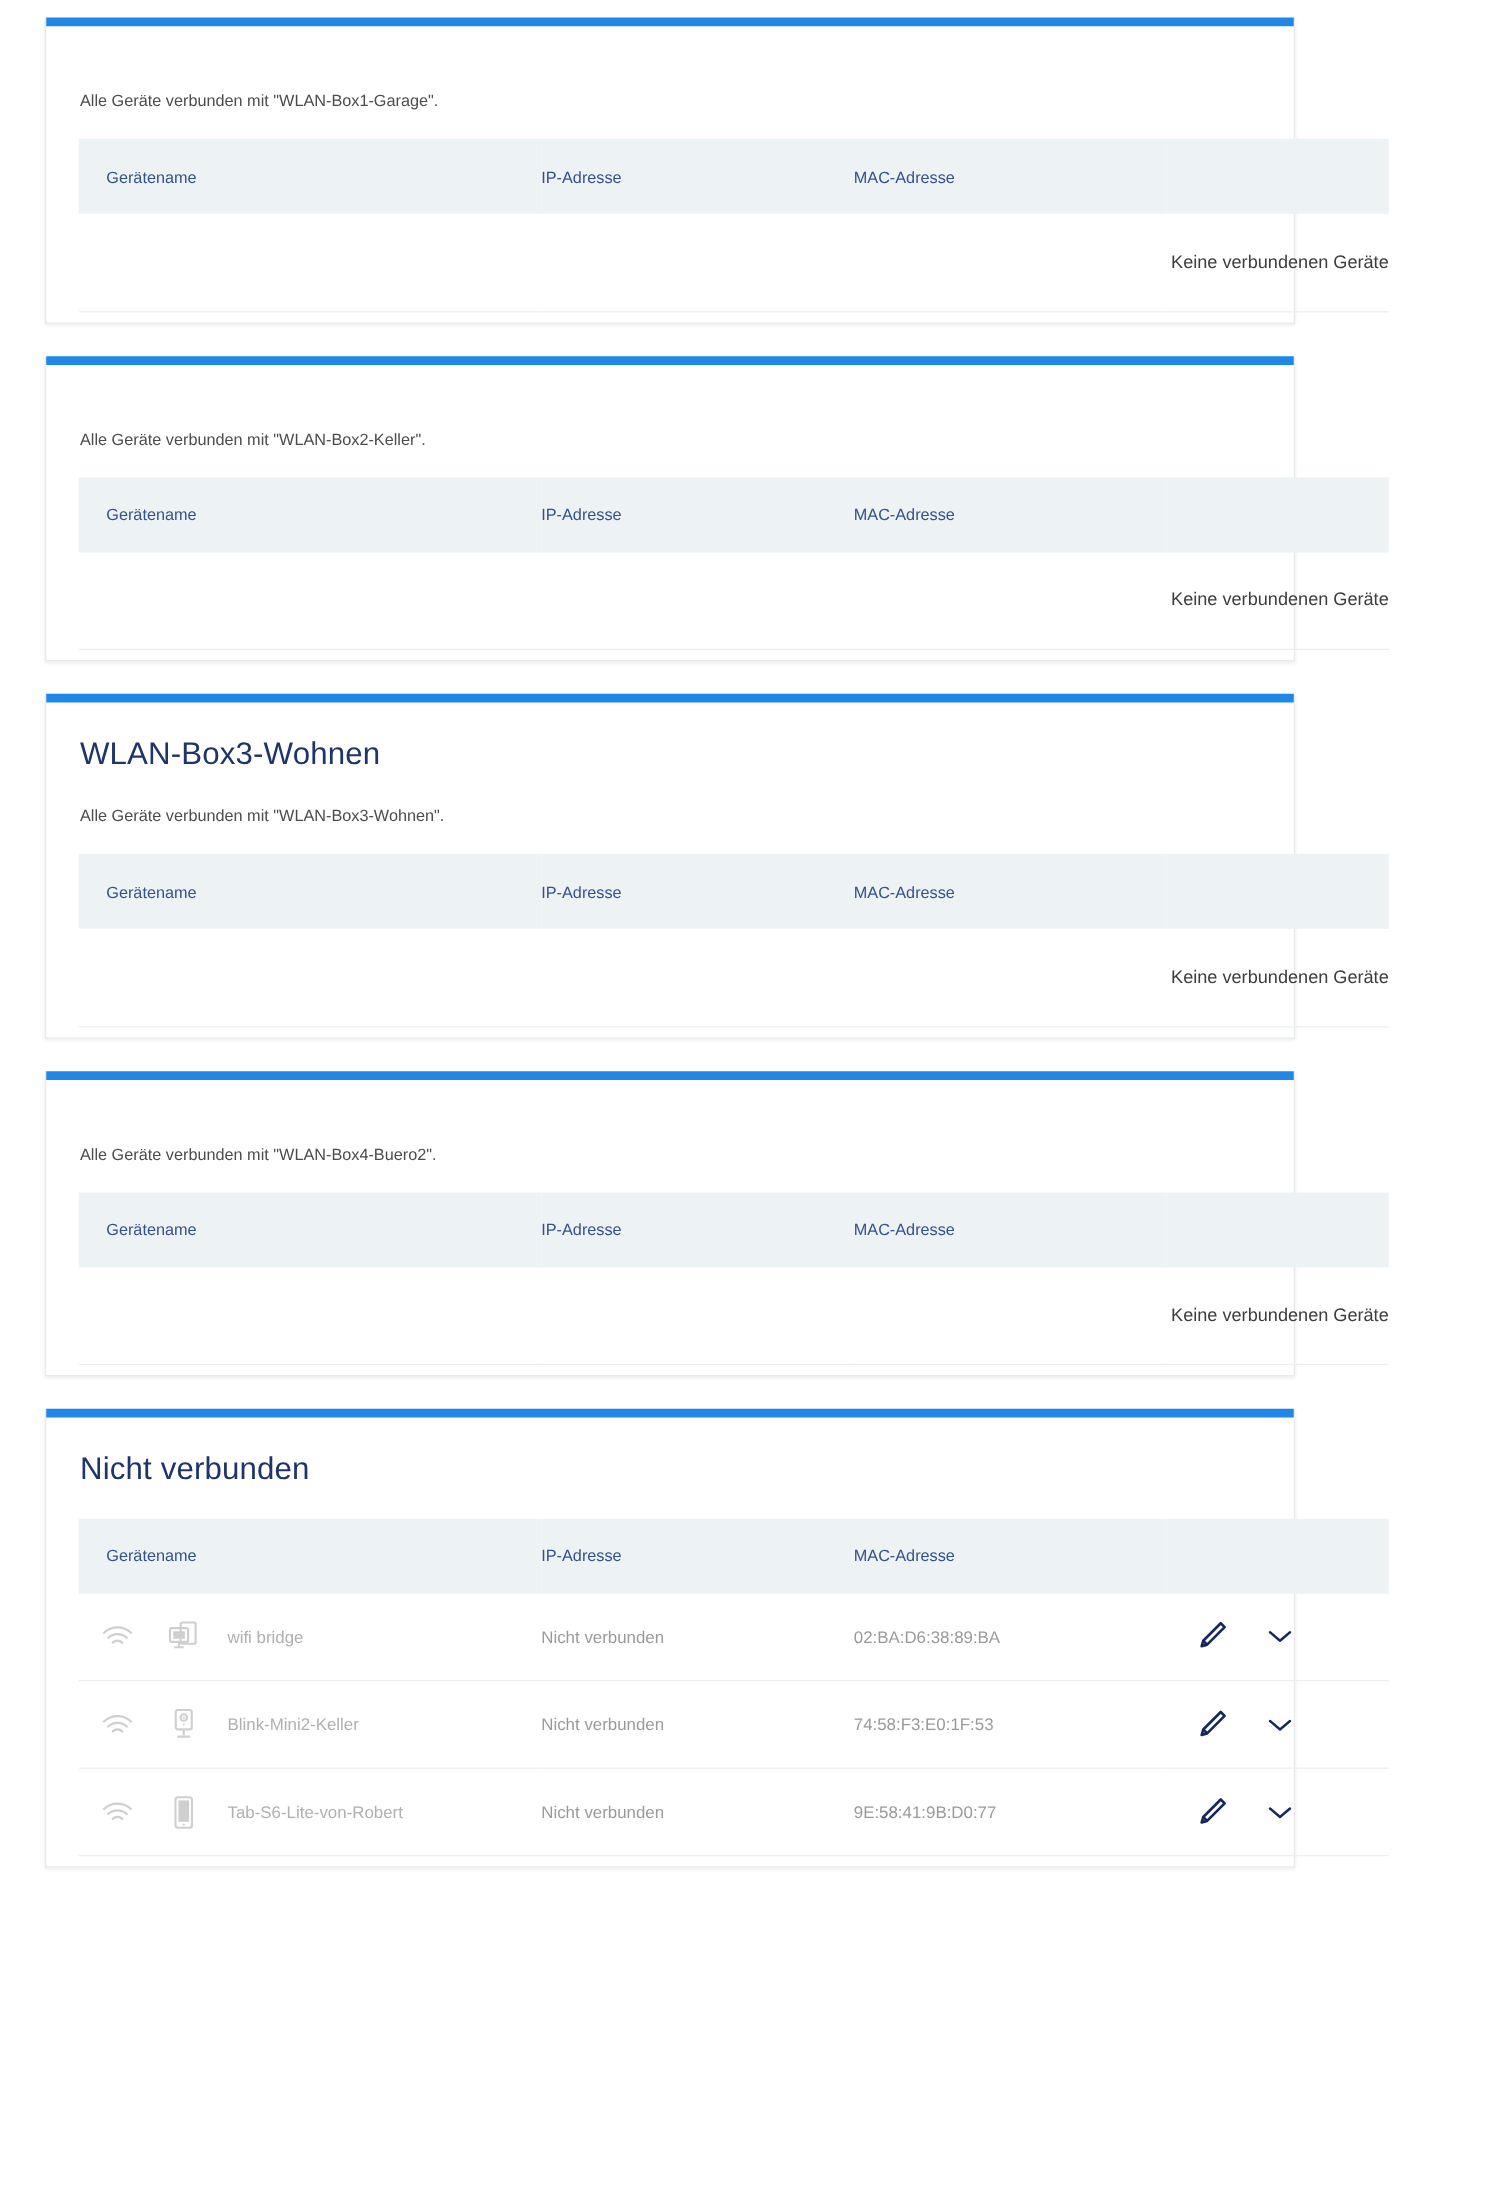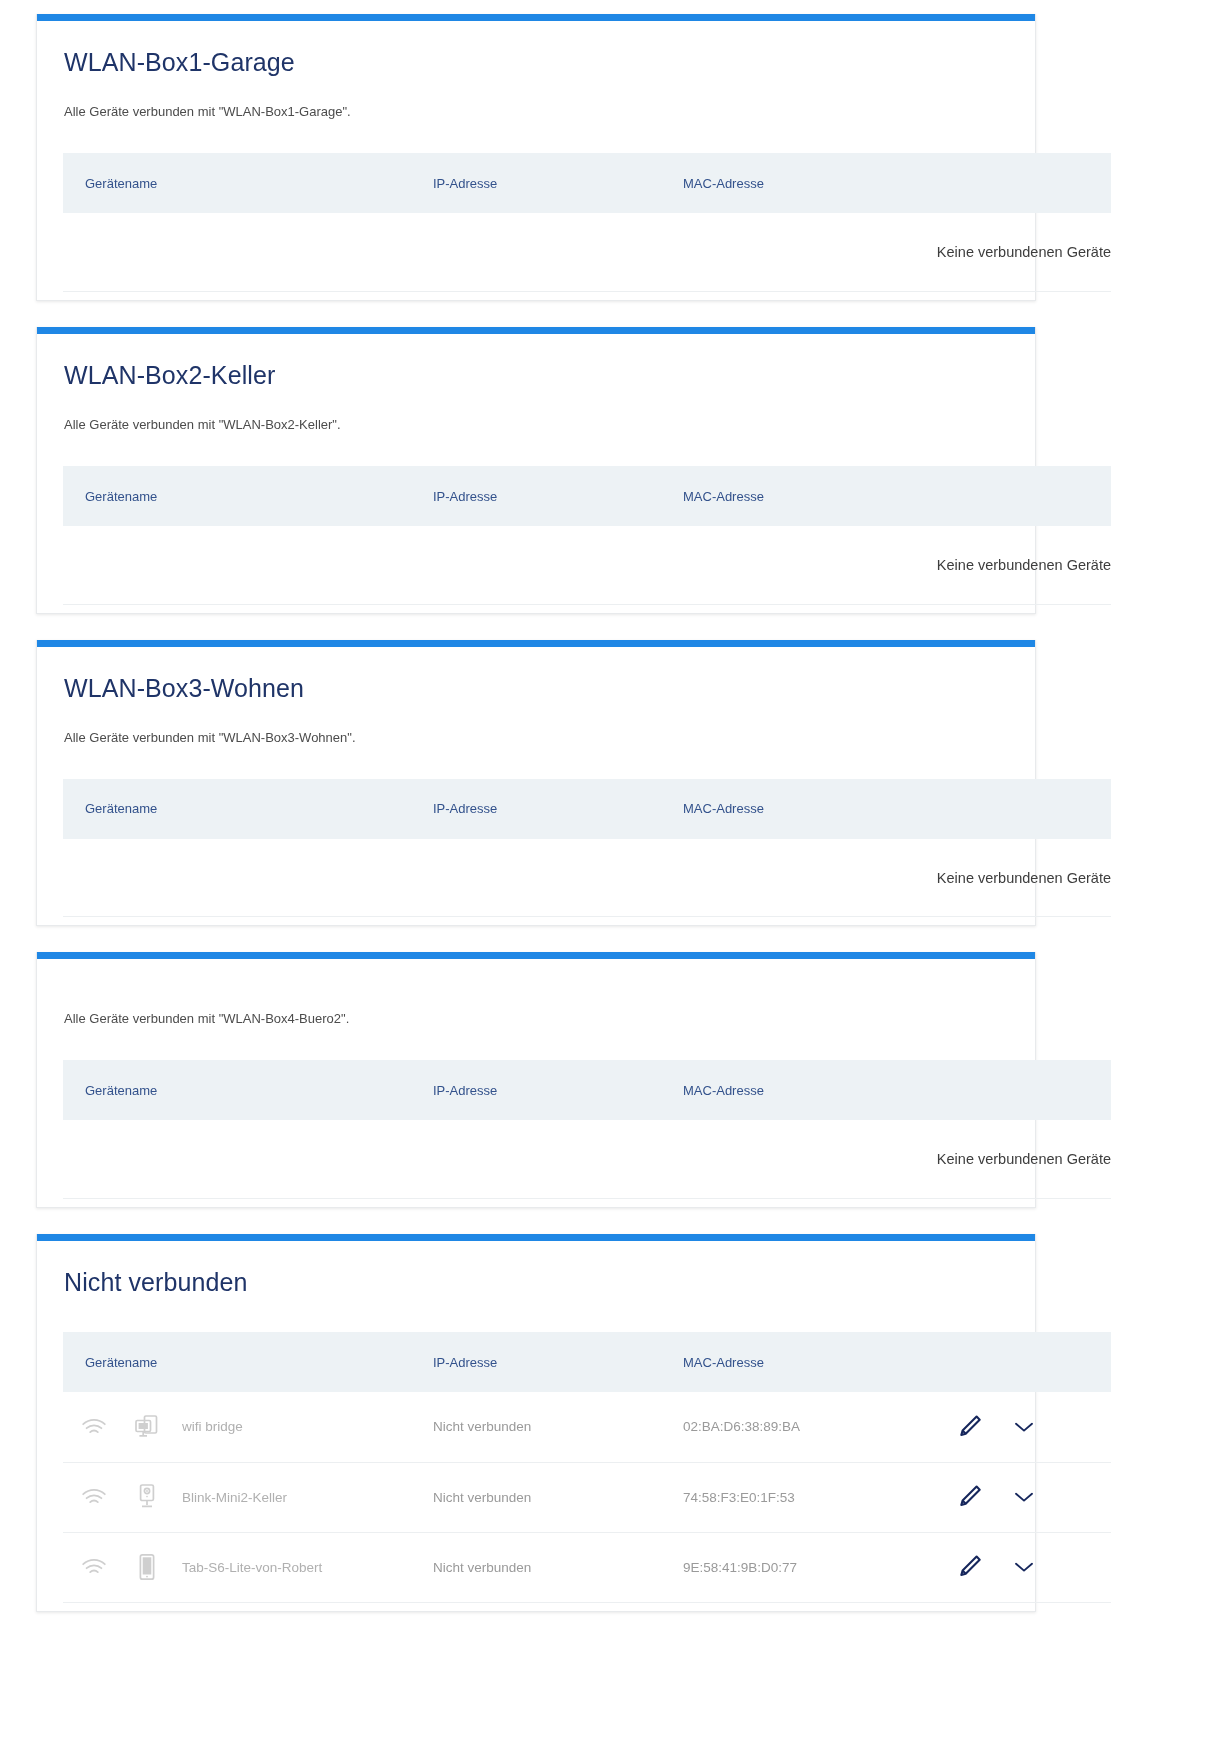--- a/index.html
+++ b/index.html
@@ -52,21 +52,21 @@
     color: #4c4c4c;
     margin-top: 26px;
     padding-left: 1px;
     font-weight: 400;
   }
 
   
   .tbl {
     width: 100%;
     border-collapse: collapse;
-    margin-top: 34px;
+    margin-top: 23px;
     table-layout: fixed;
   }
   .tbl thead tr {
     background: #edf2f5;
   }
   .tbl th {
     text-align: left;
     font-size: 13px;
     font-weight: 400;
     color: #33528c;
@@ -126,21 +126,20 @@
 
   svg { display: block; }
 </style>
 </head>
 <body>
 
 <div class="page" id="page">
     <div class="card">
     <div class="card-accent"></div>
     <div class="card-body">
-      <h2 class="card-title">WLAN-Box1-Garage</h2>
       <div class="card-sub">Alle  Geräte verbunden mit "WLAN-Box1-Garage".</div>
       <table class="tbl">
         <thead>
           <tr>
             <th class="col-name">Gerätename</th>
             <th class="col-ip">IP-Adresse</th>
             <th class="col-mac">MAC-Adresse</th>
             <th class="col-act"></th>
           </tr>
         </thead>
@@ -148,21 +147,20 @@
             <tr class="empty-row">
         <td colspan="4">Keine verbundenen Geräte</td>
       </tr>
           </tbody>
       </table>
     </div>
     </div>
     <div class="card">
     <div class="card-accent"></div>
     <div class="card-body">
-      <h2 class="card-title">WLAN-Box2-Keller</h2>
       <div class="card-sub">Alle  Geräte verbunden mit "WLAN-Box2-Keller".</div>
       <table class="tbl">
         <thead>
           <tr>
             <th class="col-name">Gerätename</th>
             <th class="col-ip">IP-Adresse</th>
             <th class="col-mac">MAC-Adresse</th>
             <th class="col-act"></th>
           </tr>
         </thead>

